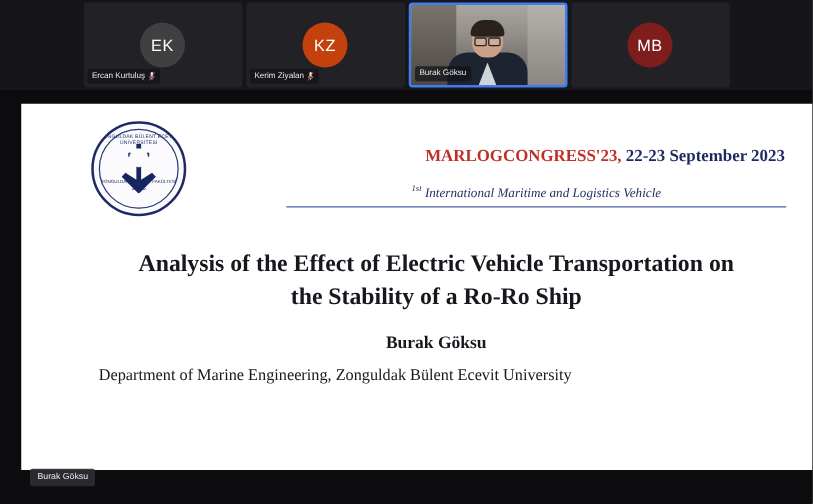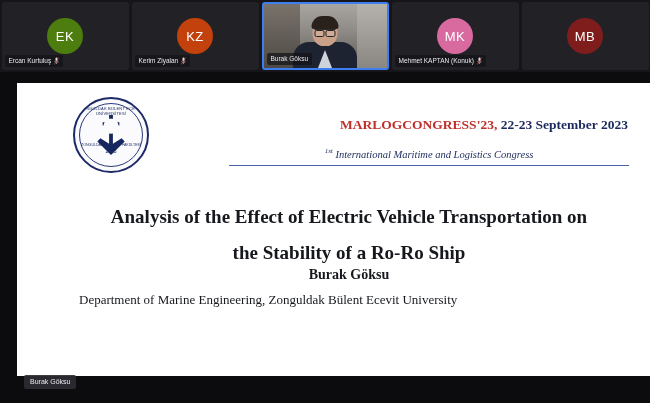--- a/index.html
+++ b/index.html
@@ -282,21 +282,21 @@
 
   .title {
     position: absolute;
     left: 60px;
     top: 116px;
     width: 500px;
     text-align: center;
     font-family: "Liberation Serif", serif;
     font-weight: bold;
     font-size: 19px;
-    line-height: 36px;
+    line-height: 26px;
     color: #16181d;
   }
 
   .author {
     position: absolute;
     left: 60px;
     top: 184px;
     width: 500px;
     text-align: center;
     font-family: "Liberation Serif", serif;
@@ -331,21 +331,21 @@
 </style>
 </head>
 <body>
 
 <div id="app">
 
   <div class="filmstrip">
 
     <div class="tile">
       <div class="avatar-wrap">
-        <div class="avatar" style="background:#4d7c0f;">EK</div>
+        <div class="avatar" style="background:#404040;">EK</div>
       </div>
       <div class="nameplate">
         <span>Ercan Kurtuluş</span>
         <span class="mic">
           <svg width="5" height="8" viewBox="0 0 10 16">
               <rect x="3" y="1" width="4" height="8" rx="2" fill="#ddd"></rect>
               <path d="M1.5 8a3.5 3.5 0 0 0 7 0" stroke="#ddd" stroke-width="1" fill="none"></path>
               <line x1="5" y1="11" x2="5" y2="14" stroke="#ddd" stroke-width="1"></line>
               <line x1="0.5" y1="15" x2="9.5" y2="1" stroke="#e05a5a" stroke-width="1.3"></line>
             </svg>
@@ -379,36 +379,20 @@
         <div class="vt-shirt"></div>
         <div class="vt-head"></div>
         <div class="vt-hair"></div>
         <div class="vt-glasses"></div>
       </div>
       <div class="nameplate">
         <span>Burak Göksu</span>
       </div>
     </div>
 
-    <div class="tile">
-      <div class="avatar-wrap">
-        <div class="avatar" style="background:#d96aa0;">MK</div>
-      </div>
-      <div class="nameplate">
-        <span>Mehmet KAPTAN (Konuk)</span>
-        <span class="mic">
-          <svg width="5" height="8" viewBox="0 0 10 16">
-              <rect x="3" y="1" width="4" height="8" rx="2" fill="#ddd"></rect>
-              <path d="M1.5 8a3.5 3.5 0 0 0 7 0" stroke="#ddd" stroke-width="1" fill="none"></path>
-              <line x1="5" y1="11" x2="5" y2="14" stroke="#ddd" stroke-width="1"></line>
-              <line x1="0.5" y1="15" x2="9.5" y2="1" stroke="#e05a5a" stroke-width="1.3"></line>
-            </svg>
-        </span>
-      </div>
-    </div>
 
     <div class="tile">
       <div class="avatar-wrap">
         <div class="avatar" style="background:#7f1d1d;">MB</div>
       </div>
     </div>
 
   </div>
 
   <div class="stage">
@@ -424,21 +408,21 @@
           <div class="logo-side-r">FAKÜLTESİ</div>
         </div>
 
         <div class="congress-line">
           <span class="red">MARLOGCONGRESS'23,</span>
           <span class="dark">22-23 September 2023</span>
         </div>
 
         <div class="subtitle-line">
           <sup>1st</sup>
-          <span>International Maritime and Logistics Congress</span>
+          <span>International Maritime and Logistics Vehicle</span>
         </div>
 
         <div class="rule"></div>
 
         <div class="title">Analysis of the Effect of Electric Vehicle Transportation on the Stability of a Ro-Ro Ship</div>
 
         <div class="author">Burak Göksu</div>
 
         <div class="affiliation">Department of Marine Engineering, Zonguldak Bülent Ecevit University</div>
 

